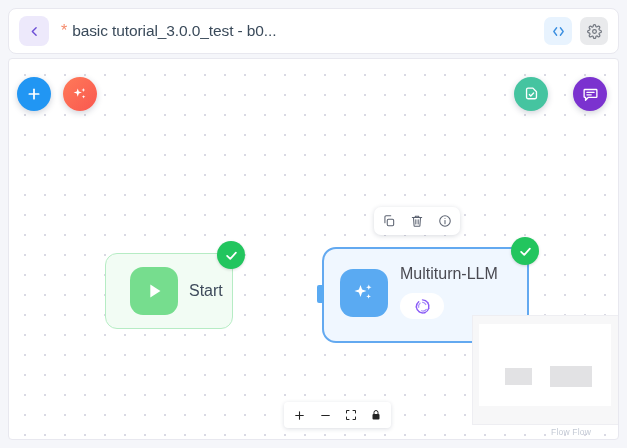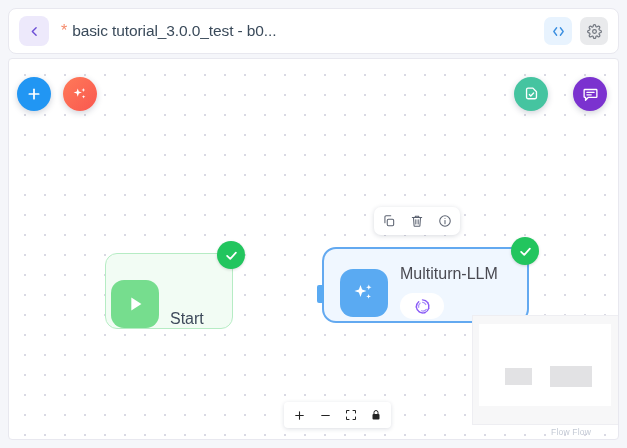--- a/index.html
+++ b/index.html
@@ -80,36 +80,36 @@
   }
   .node-toolbar .tb-icon { cursor: pointer; display: flex; }
 
   
   .node-start {
     position: absolute; left: 96px; top: 194px;
     width: 128px; height: 76px;
     background: #f2fcf4;
     border: 1px solid #b6ecc4;
     border-radius: 12px;
-    display: flex; align-items: flex-end;
-    padding-left: 5px; gap: 11px;
+    display: flex; align-items: center;
+    padding-left: 24px; gap: 11px;
     cursor: pointer;
   }
   .start-icon {
     width: 48px; height: 48px; border-radius: 13px;
     background: #76dd8e;
     display: flex; align-items: center; justify-content: center;
     flex: none;
   }
   .node-label { font-size: 16px; color: #3e4a5b; white-space: nowrap; }
 
   
   .node-llm {
     position: absolute; left: 313px; top: 188px;
-    width: 207px; height: 76px;
+    width: 207px; height: 96px;
     background: #f0f7ff;
     border: 2px solid #63a9f0;
     border-radius: 14px;
     cursor: pointer;
   }
   .llm-icon {
     position: absolute; left: 16px; top: 20px;
     width: 48px; height: 48px; border-radius: 13px;
     background: #5aaaf2;
     display: flex; align-items: center; justify-content: center;

